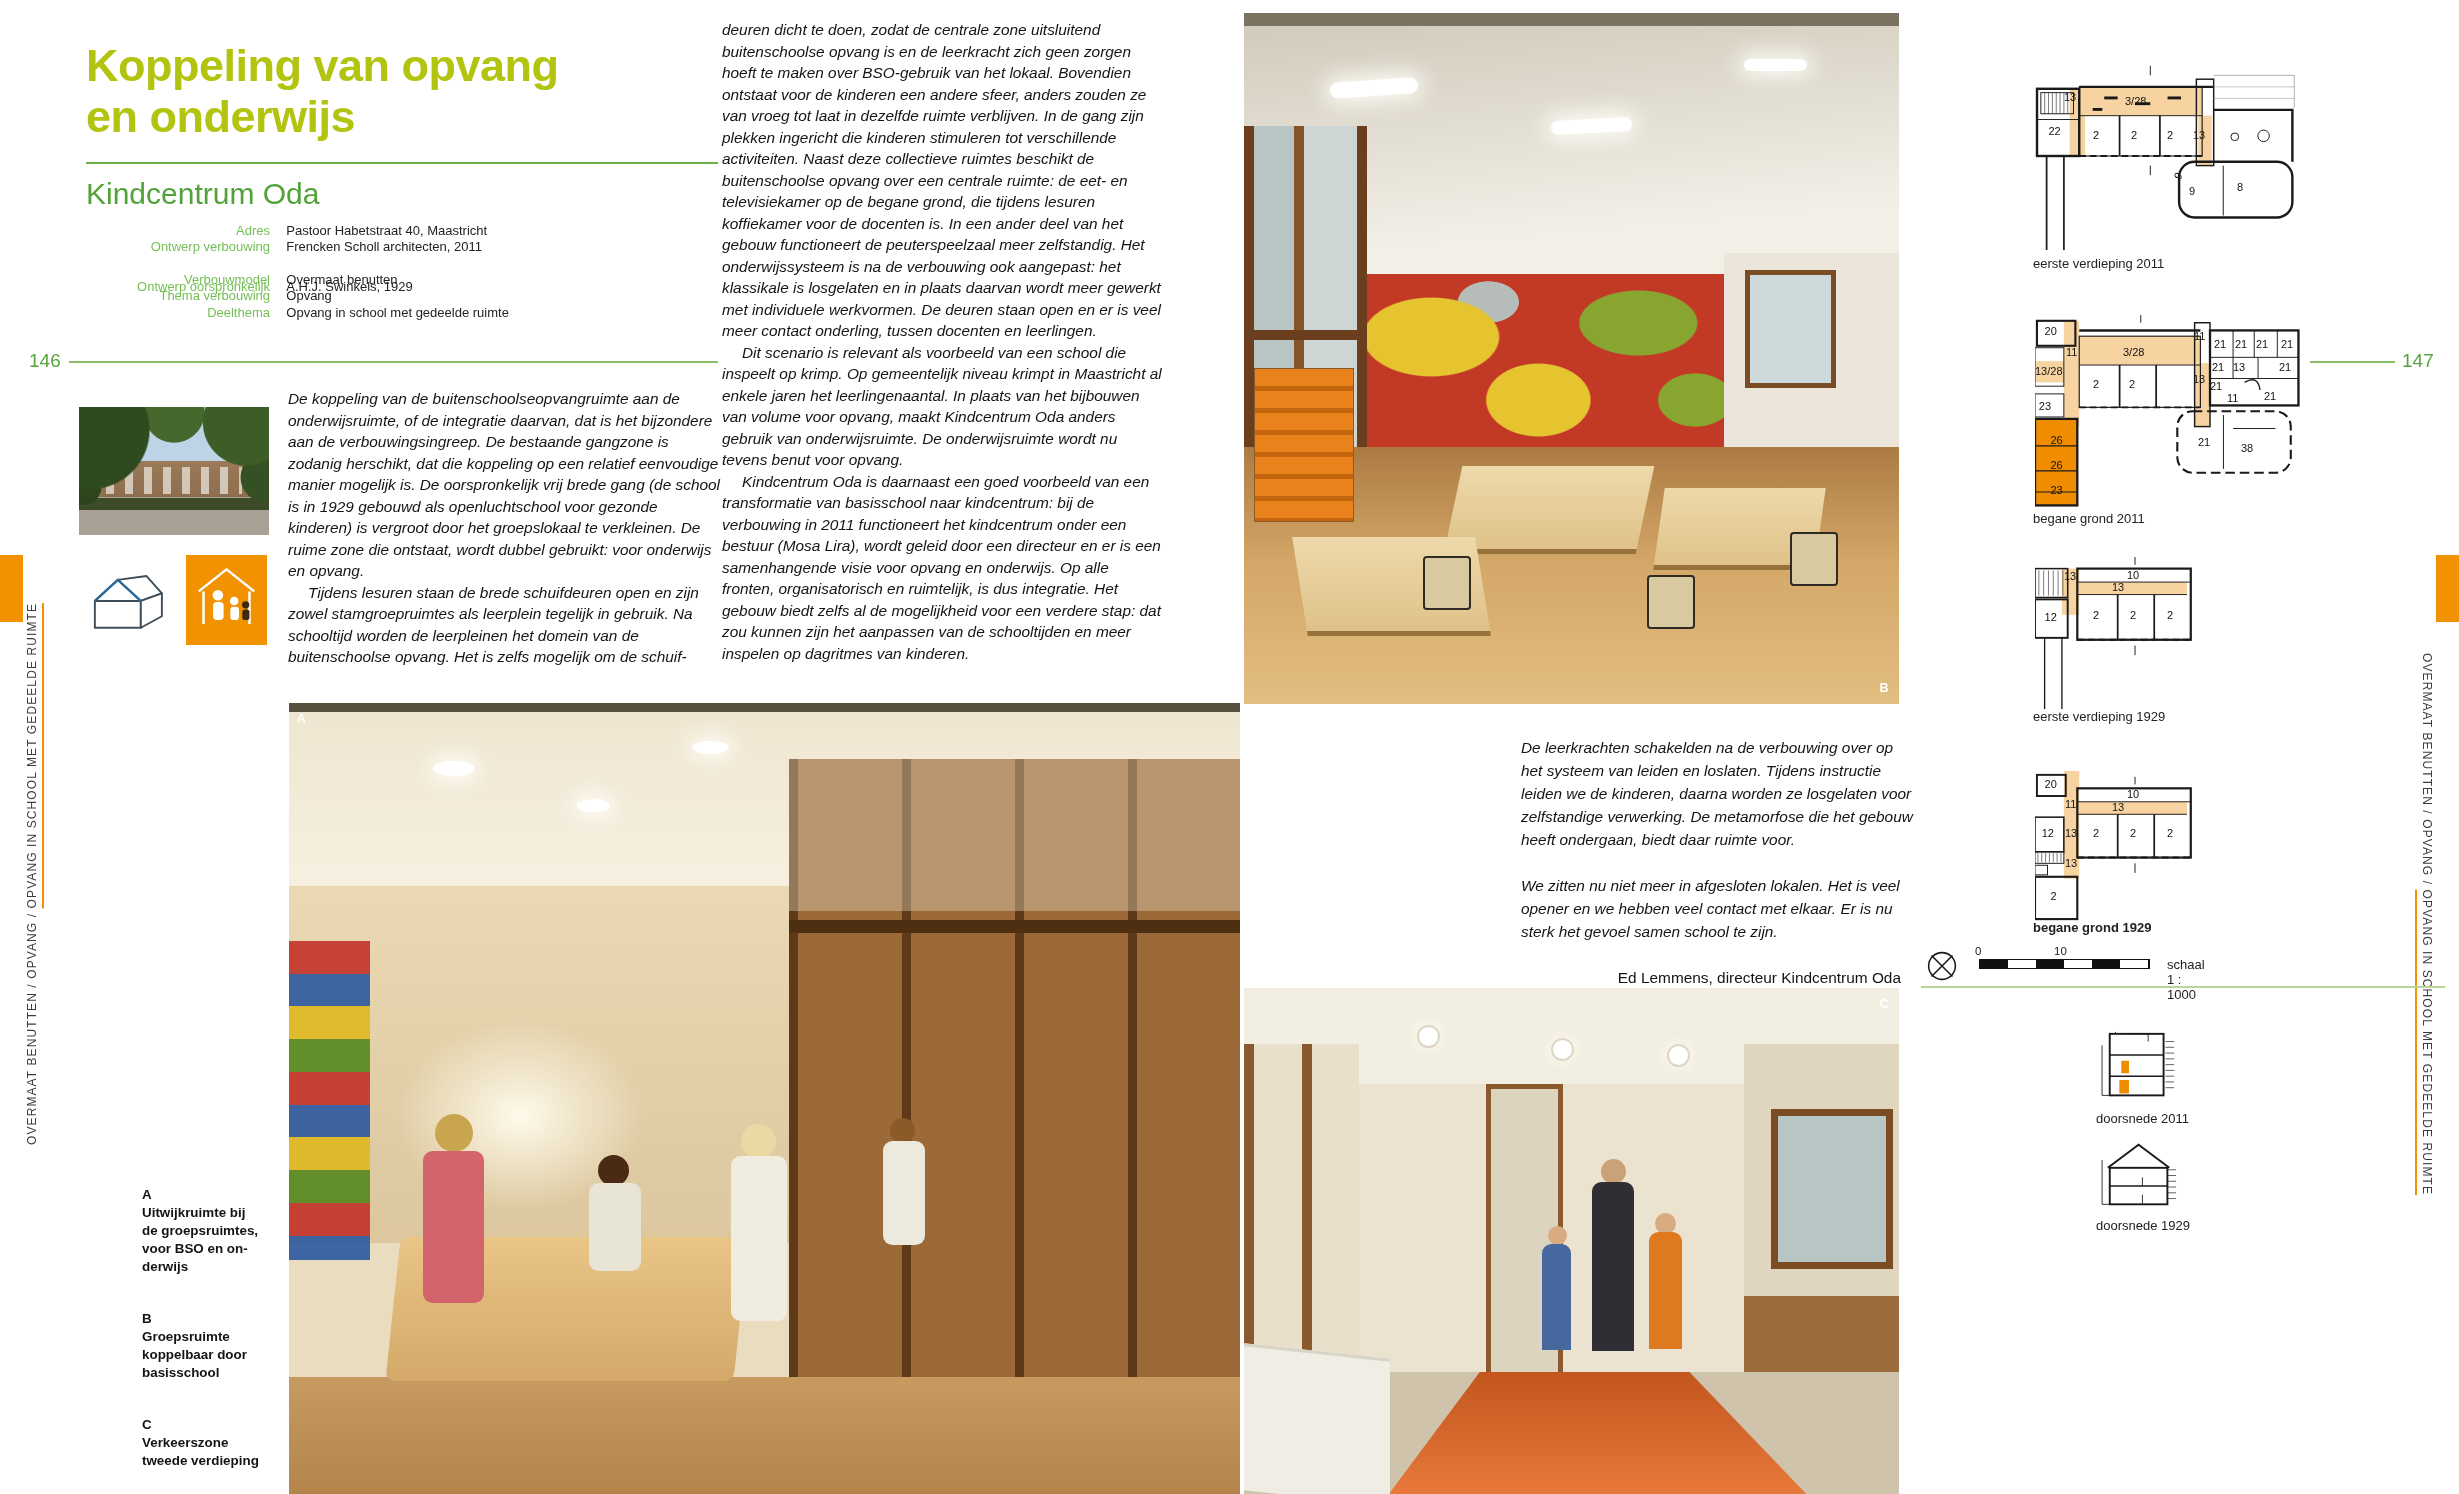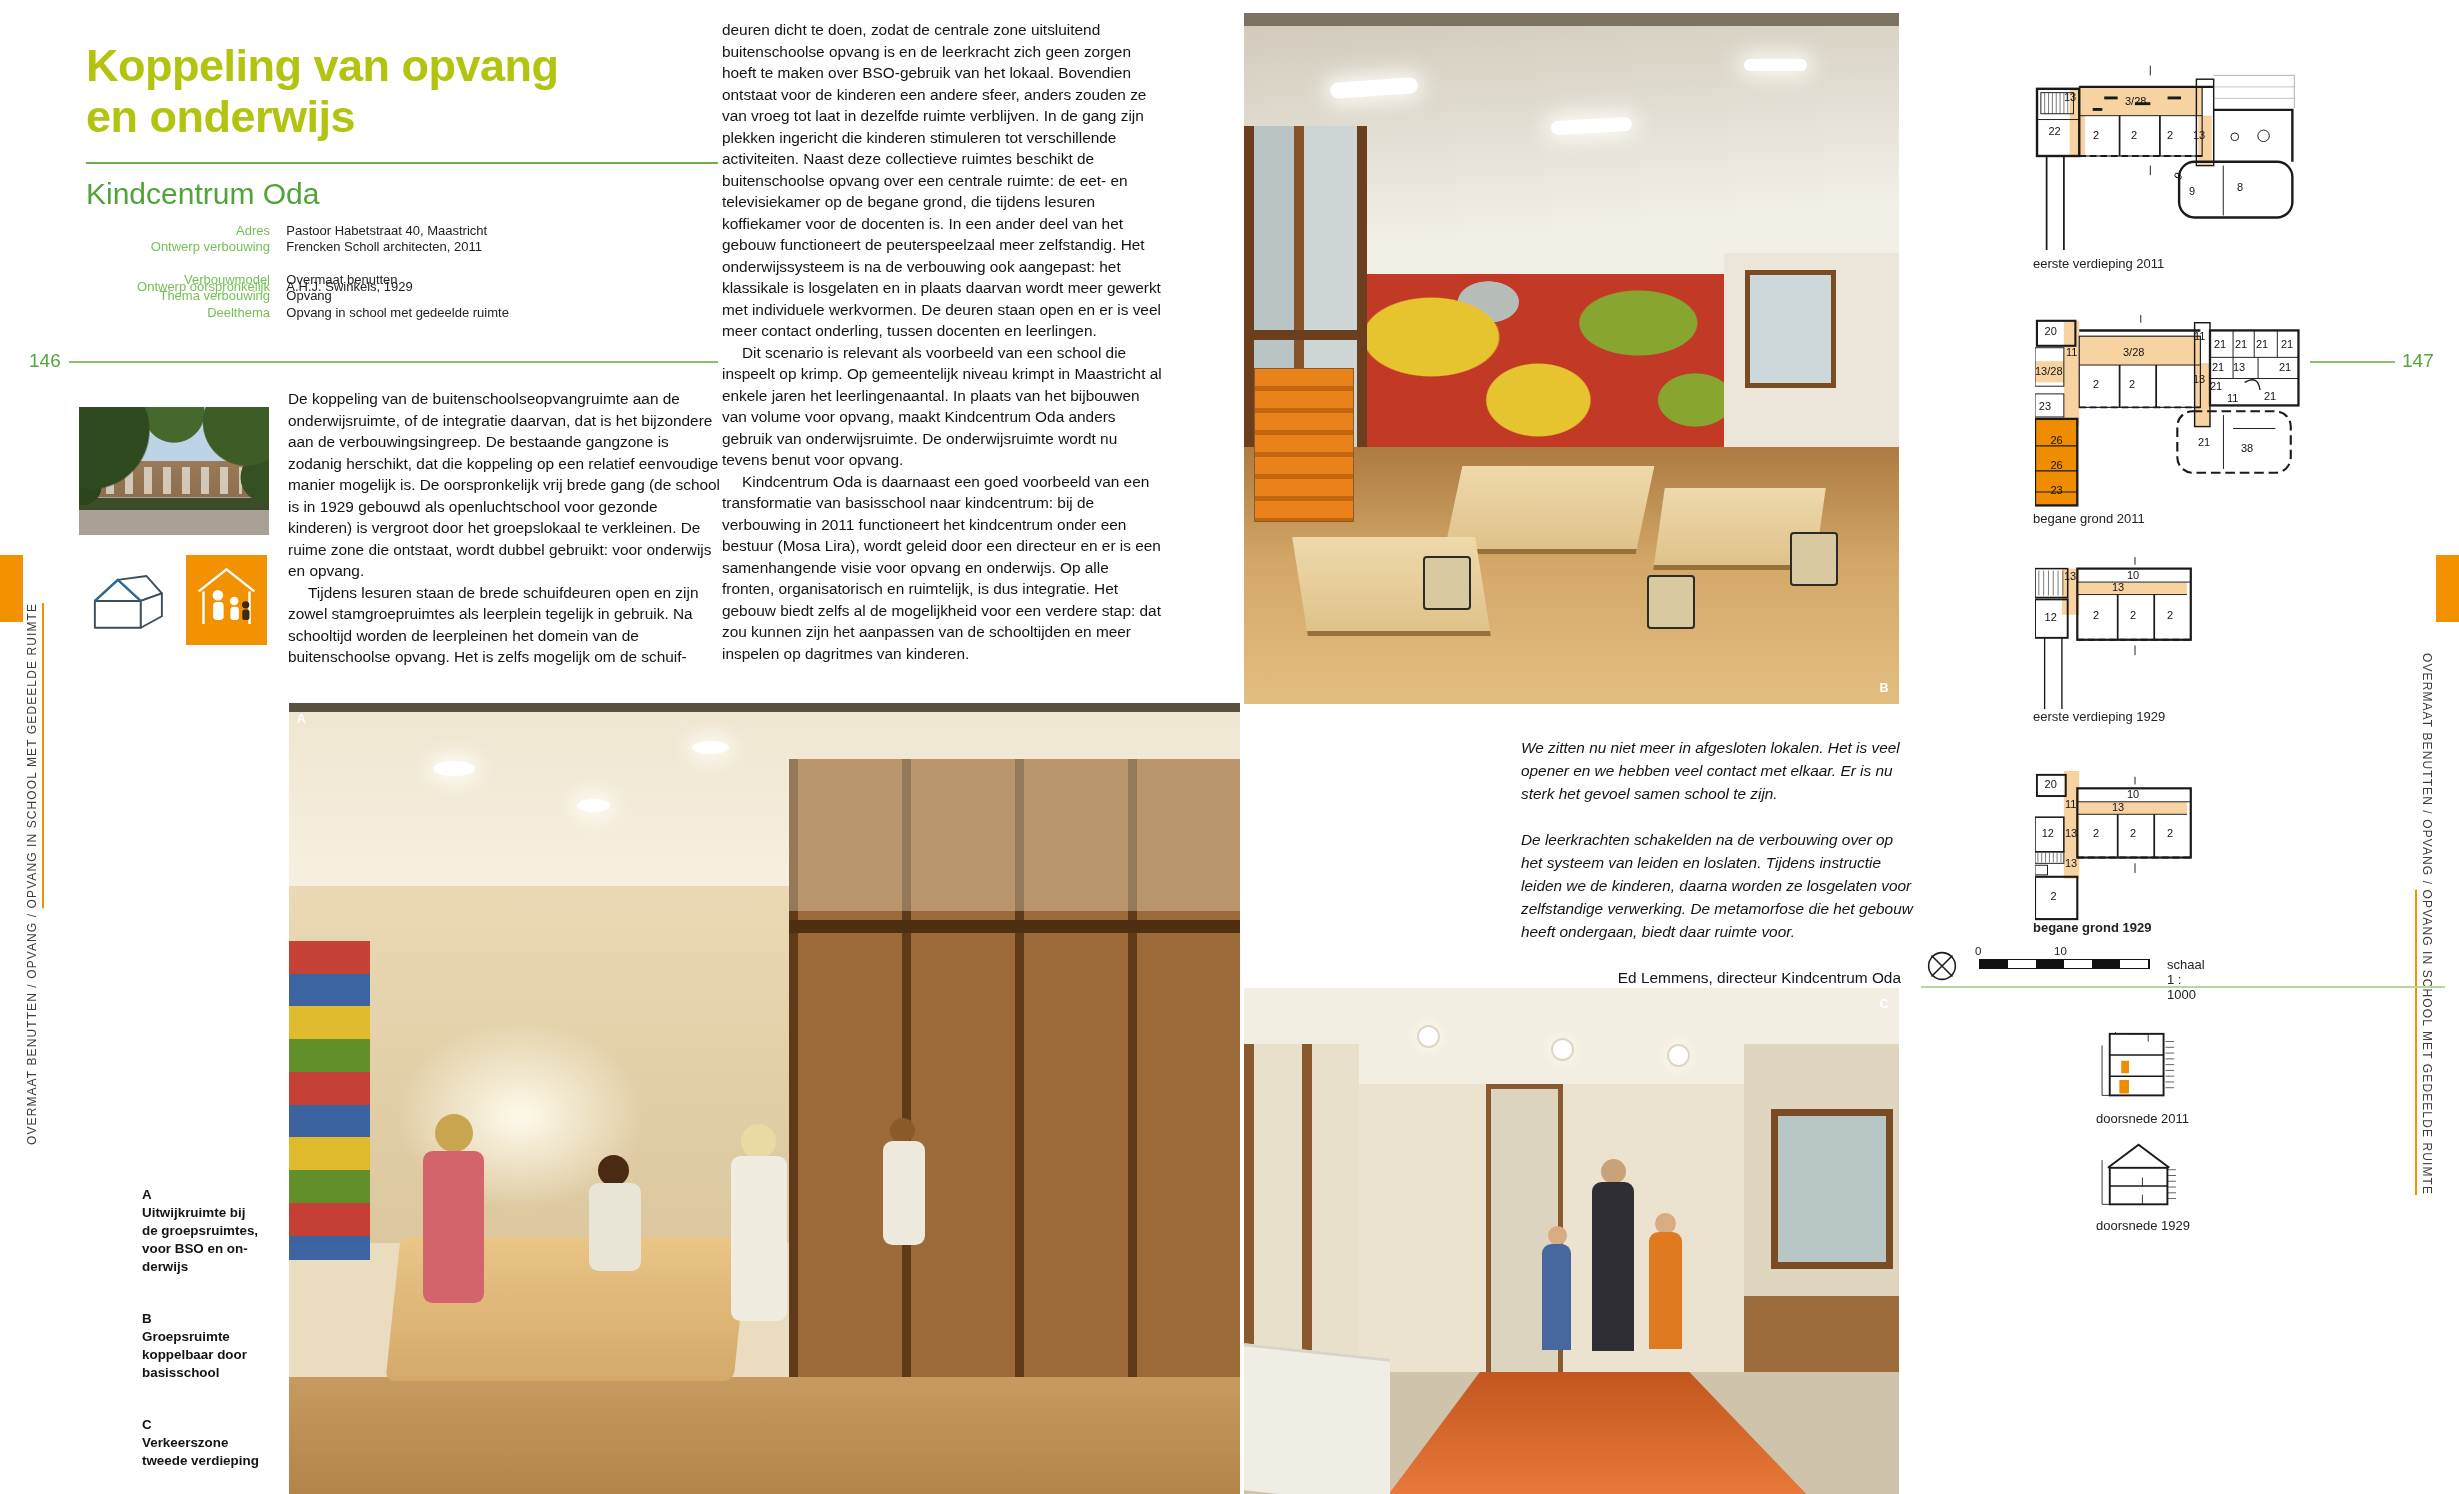--- a/index.html
+++ b/index.html
@@ -22,21 +22,21 @@
   #title-rule{left:86px;top:162px;width:632px;height:1.9px;background:#6db14c;}
   #project{left:86px;top:177px;font-size:30px;color:#51a238;}
 
   
   .meta-row{position:absolute;left:86px;width:634px;font-size:13px;line-height:16.6px;}
   .meta-label{display:inline-block;width:184px;text-align:right;color:#74bf55;vertical-align:top;}
   .meta-value{display:inline-block;margin-left:16.3px;color:#222;vertical-align:top;}
 
   
   .col{position:absolute;font-size:15.4px;line-height:21.5px;color:#141414;text-align:left;}
-  .col p{margin:0;}
+  .col p{margin:0;font-style:italic;}
   .col p.ind{text-indent:20px;}
   #col1{left:288px;top:388px;width:434px;}
   #col2{left:722px;top:19px;width:440px;}
 
   
   #quote{left:1521px;top:736px;width:396px;font-size:15.4px;line-height:23px;font-style:italic;color:#141414;}
   #quote p{margin:0 0 23px 0;}
   #quote .attr{text-align:right;font-style:normal;margin:16px;}
 
   
@@ -294,22 +294,22 @@
     <div class="person-h" style="left:357px;top:171px;width:25px;height:25px;background:#c9a27a;"></div>
     <div class="person-b" style="left:348px;top:194px;width:42px;height:169px;background:#2e2e34;"></div>
     <div class="person-h" style="left:411px;top:225px;width:21px;height:21px;background:#d8ab80;"></div>
     <div class="person-b" style="left:405px;top:244px;width:33px;height:117px;background:#e07a20;"></div>
     <div class="person-h" style="left:304px;top:238px;width:19px;height:19px;background:#d8ab80;"></div>
     <div class="person-b" style="left:298px;top:256px;width:29px;height:106px;background:#47689e;"></div>
     <div class="photo-label" style="right:10.6px;top:8.6px;">C</div>
   </div>
 
   <div class="abs" id="quote">
+    <p>De leerkrachten schakelden na de verbouwing over op het systeem van leiden en loslaten. Tijdens instructie leiden we de kinderen, daarna worden ze losgelaten voor zelfstandige verwerking. De metamorfose die het gebouw heeft ondergaan, biedt daar ruimte voor.</p>
     <p>We zitten nu niet meer in afgesloten lokalen. Het is veel opener en we hebben veel contact met elkaar. Er is nu sterk het gevoel samen school te zijn.</p>
-    <p>De leerkrachten schakelden na de verbouwing over op het systeem van leiden en loslaten. Tijdens instructie leiden we de kinderen, daarna worden ze losgelaten voor zelfstandige verwerking. De metamorfose die het gebouw heeft ondergaan, biedt daar ruimte voor.</p>
     <p class="attr">Ed Lemmens, directeur Kindcentrum Oda</p>
   </div>
 
   <div class="abs" id="scalebar-row">
     <svg width="42" height="42" viewBox="0 0 44 44" style="position:absolute;left:0;top:0;">
       <circle cx="22" cy="22" r="14" fill="none" stroke="#1a1a1a" stroke-width="1.6"></circle>
       <path d="M11,11 L33,33 M33,11 L11,33" stroke="#1a1a1a" stroke-width="1.6"></path>
     </svg>
     <span class="sb-num" style="left:54px;">0</span>
     <span class="sb-num" style="left:133px;">10</span>

